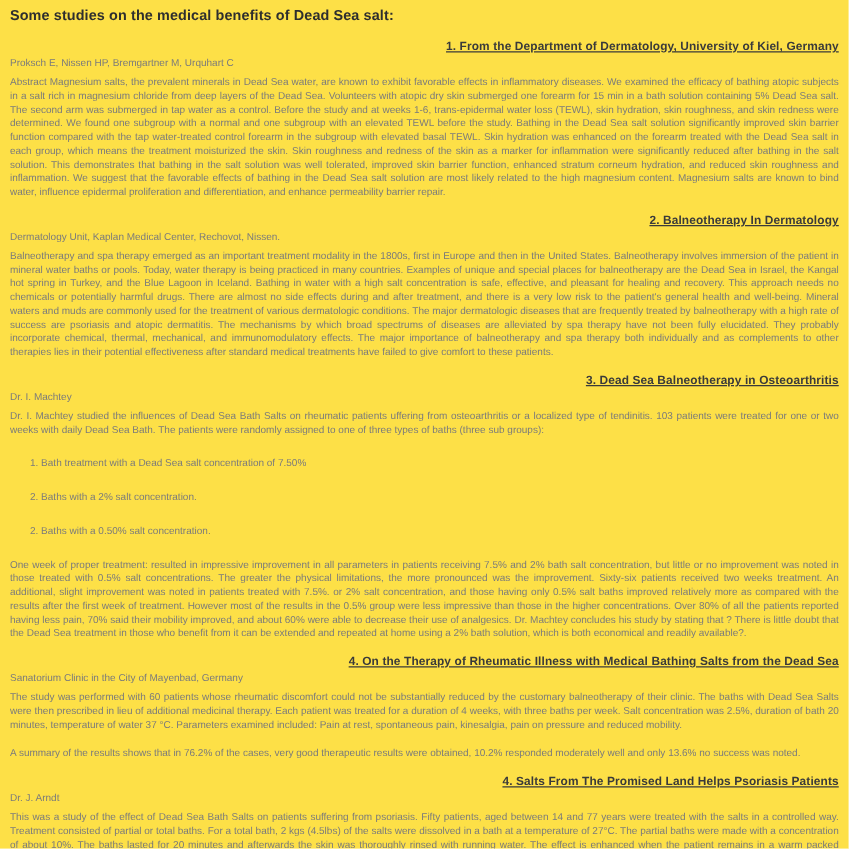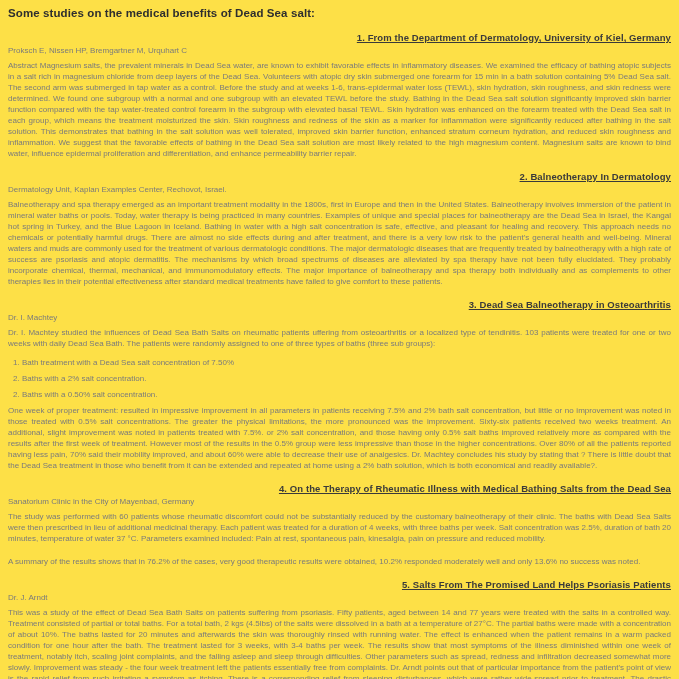--- a/index.html
+++ b/index.html
@@ -52,39 +52,39 @@
   p.body-text.no-gap {
     margin-top: 12px;
   }
   .bath-list {
     margin: 8px 0 0 0;
   }
   .bath-list .list-line {
     font-size: 8px;
     line-height: 11px;
     color: #7b7b7b;
-    margin: 5px;
+    margin: 16px;
   }
 </style>
 </head>
 <body>
 
 <div class="page">
 
   <h1 class="doc-title">Some studies on the medical benefits of Dead Sea salt:</h1>
 
   <section class="study">
     <h2 class="section-heading">1. From the Department of Dermatology, University of Kiel, Germany</h2>
     <div class="meta-line">Proksch E, Nissen HP, Bremgartner M, Urquhart C</div>
     <p class="body-text">Abstract Magnesium salts, the prevalent minerals in Dead Sea water, are known to exhibit favorable effects in inflammatory diseases. We examined the efficacy of bathing atopic subjects in a salt rich in magnesium chloride from deep layers of the Dead Sea. Volunteers with atopic dry skin submerged one forearm for 15 min in a bath solution containing 5% Dead Sea salt. The second arm was submerged in tap water as a control. Before the study and at weeks 1-6, trans-epidermal water loss (TEWL), skin hydration, skin roughness, and skin redness were determined. We found one subgroup with a normal and one subgroup with an elevated TEWL before the study. Bathing in the Dead Sea salt solution significantly improved skin barrier function compared with the tap water-treated control forearm in the subgroup with elevated basal TEWL. Skin hydration was enhanced on the forearm treated with the Dead Sea salt in each group, which means the treatment moisturized the skin. Skin roughness and redness of the skin as a marker for inflammation were significantly reduced after bathing in the salt solution. This demonstrates that bathing in the salt solution was well tolerated, improved skin barrier function, enhanced stratum corneum hydration, and reduced skin roughness and inflammation. We suggest that the favorable effects of bathing in the Dead Sea salt solution are most likely related to the high magnesium content. Magnesium salts are known to bind water, influence epidermal proliferation and differentiation, and enhance permeability barrier repair.</p>
   </section>
 
   <section class="study">
     <h2 class="section-heading">2. Balneotherapy In Dermatology</h2>
-    <div class="meta-line">Dermatology Unit, Kaplan Examples Center, Rechovot, Israel.</div>
+    <div class="meta-line">Dermatology Unit, Kaplan Medical Center, Rechovot, Nissen.</div>
     <p class="body-text">Balneotherapy and spa therapy emerged as an important treatment modality in the 1800s, first in Europe and then in the United States. Balneotherapy involves immersion of the patient in mineral water baths or pools. Today, water therapy is being practiced in many countries. Examples of unique and special places for balneotherapy are the Dead Sea in Israel, the Kangal hot spring in Turkey, and the Blue Lagoon in Iceland. Bathing in water with a high salt concentration is safe, effective, and pleasant for healing and recovery. This approach needs no chemicals or potentially harmful drugs. There are almost no side effects during and after treatment, and there is a very low risk to the patient's general health and well-being. Mineral waters and muds are commonly used for the treatment of various dermatologic conditions. The major dermatologic diseases that are frequently treated by balneotherapy with a high rate of success are psoriasis and atopic dermatitis. The mechanisms by which broad spectrums of diseases are alleviated by spa therapy have not been fully elucidated. They probably incorporate chemical, thermal, mechanical, and immunomodulatory effects. The major importance of balneotherapy and spa therapy both individually and as complements to other therapies lies in their potential effectiveness after standard medical treatments have failed to give comfort to these patients.</p>
   </section>
 
   <section class="study">
     <h2 class="section-heading">3. Dead Sea Balneotherapy in Osteoarthritis</h2>
     <div class="meta-line">Dr. I. Machtey</div>
     <p class="body-text">Dr. I. Machtey studied the influences of Dead Sea Bath Salts on rheumatic patients uffering from osteoarthritis or a localized type of tendinitis. 103 patients were treated for one or two weeks with daily Dead Sea Bath. The patients were randomly assigned to one of three types of baths (three sub groups):</p>
     <div class="bath-list">
       <div class="list-line">1. Bath treatment with a Dead Sea salt concentration of 7.50%</div>
       <div class="list-line">2. Baths with a 2% salt concentration.</div>
@@ -94,18 +94,18 @@
   </section>
 
   <section class="study">
     <h2 class="section-heading">4. On the Therapy of Rheumatic Illness with Medical Bathing Salts from the Dead Sea</h2>
     <div class="meta-line">Sanatorium Clinic in the City of Mayenbad, Germany</div>
     <p class="body-text">The study was performed with 60 patients whose rheumatic discomfort could not be substantially reduced by the customary balneotherapy of their clinic. The baths with Dead Sea Salts were then prescribed in lieu of additional medicinal therapy. Each patient was treated for a duration of 4 weeks, with three baths per week. Salt concentration was 2.5%, duration of bath 20 minutes, temperature of water 37 °C. Parameters examined included: Pain at rest, spontaneous pain, kinesalgia, pain on pressure and reduced mobility.</p>
     <p class="body-text no-gap">A summary of the results shows that in 76.2% of the cases, very good therapeutic results were obtained, 10.2% responded moderately well and only 13.6% no success was noted.</p>
   </section>
 
   <section class="study">
-    <h2 class="section-heading">5. Salts From The Promised Land Helps Psoriasis Patients</h2>
+    <h2 class="section-heading">4. Salts From The Promised Land Helps Psoriasis Patients</h2>
     <div class="meta-line">Dr. J. Arndt</div>
     <p class="body-text">This was a study of the effect of Dead Sea Bath Salts on patients suffering from psoriasis. Fifty patients, aged between 14 and 77 years were treated with the salts in a controlled way. Treatment consisted of partial or total baths. For a total bath, 2 kgs (4.5lbs) of the salts were dissolved in a bath at a temperature of 27°C. The partial baths were made with a concentration of about 10%. The baths lasted for 20 minutes and afterwards the skin was thoroughly rinsed with running water. The effect is enhanced when the patient remains in a warm packed condition for one hour after the bath. The treatment lasted for 3 weeks, with 3-4 baths per week. The results show that most symptoms of the illness diminished within one week of treatment, notably itch, scaling joint complaints, and the falling asleep and sleep through difficulties. Other parameters such as spread, redness and infiltration decreased somewhat more slowly. Improvement was steady - the four week treatment left the patients essentially free from complaints. Dr. Arndt points out that of particular importance from the patient's point of view is the rapid relief from such irritating a symptom as itching. There is a corresponding relief from sleeping disturbances, which were rather wide-spread prior to treatment. The drastic decrease in scaling within one week can be interpreted by physician and patient alike as a further proof of the course outlined above: Healing was total in 27 patients (54%), whereas in 22 cases there was a marked impressive improvement. Tolerance was excellent in all 50 cases. There were no side effects whatsoever, dermatological or otherwise.</p>
   </section>
 
 </div>
 
 </body></html>

